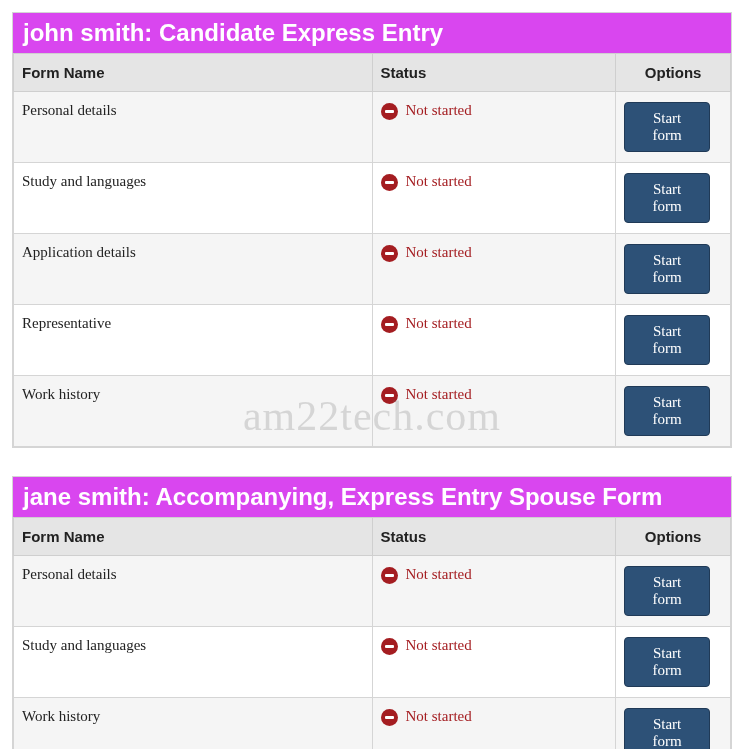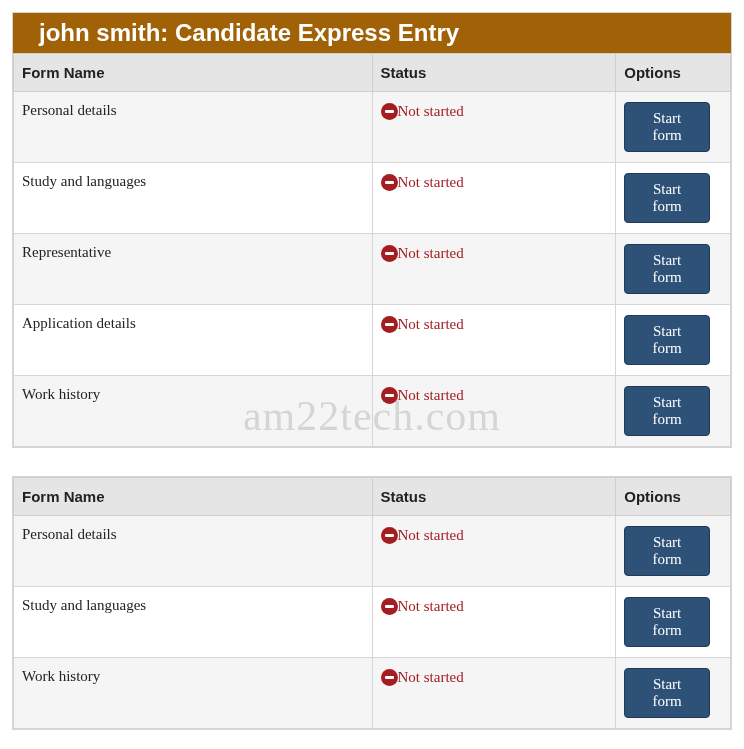--- a/index.html
+++ b/index.html
@@ -10,25 +10,25 @@
     font-size: 15px;
     background: #fff;
     color: #222;
     width: 744px;
   }
   .panel {
     border: 1px solid #d5d5d5;
     margin-bottom: 28px;
   }
   .panel-title {
-    background: #a16207;
+    background: #d946ef;
     color: #fff;
     font-size: 24px;
     font-weight: bold;
-    padding: 6px 26px;
+    padding: 6px 10px;
     font-family: "Helvetica Neue", Helvetica, Arial, sans-serif;
   }
   table {
     width: 100%;
     border-collapse: collapse;
     border-radius: 25px;
   }
   thead th {
     background: #e5e5e5;
     text-align: left;
@@ -41,26 +41,26 @@
     border: 1px solid #d5d5d5;
     padding: 10px 8px;
     vertical-align: top;
     font-size: 15px;
     font-family: Liberation Serif, serif;
   }
   tbody tr:nth-child(odd) td { background: #f5f5f5; }
   tbody tr:nth-child(even) td { background: #ffffff; }
   .col-name { width: 50%; }
   .col-status { width: 34%; margin-left: 40px; }
-  .col-options { width: 16%; text-align: left; }
+  .col-options { width: 16%; text-align: center; }
   td.col-options { text-align: right; padding-right: 20px; }
   .status-wrap {
     display: flex;
-    align-items: center;
-    gap: 0;
+    align-items: flex-start;
+    gap: 8px;
   }
   .status-icon {
     display: inline-flex;
     align-items: center;
     justify-content: center;
     width: 17px;
     height: 17px;
     border-radius: 50%;
     background: #a41d21;
     flex: 0 0 auto;
@@ -135,33 +135,33 @@
             <div class="status-wrap">
               <span class="status-icon">
                   <span class="bar"></span>
                 </span>
               <span class="status-text">Not started</span>
             </div>
           </td>
           <td class="col-options"><button class="btn">Start form</button></td>
         </tr>
         <tr>
+          <td class="col-name">Application details</td>
+          <td class="col-status">
+            <div class="status-wrap">
+              <span class="status-icon">
+                  <span class="bar"></span>
+                </span>
+              <span class="status-text">Not started</span>
+            </div>
+          </td>
+          <td class="col-options"><button class="btn">Start form</button></td>
+        </tr>
+        <tr>
           <td class="col-name">Representative</td>
-          <td class="col-status">
-            <div class="status-wrap">
-              <span class="status-icon">
-                  <span class="bar"></span>
-                </span>
-              <span class="status-text">Not started</span>
-            </div>
-          </td>
-          <td class="col-options"><button class="btn">Start form</button></td>
-        </tr>
-        <tr>
-          <td class="col-name">Application details</td>
           <td class="col-status">
             <div class="status-wrap">
               <span class="status-icon">
                   <span class="bar"></span>
                 </span>
               <span class="status-text">Not started</span>
             </div>
           </td>
           <td class="col-options"><button class="btn">Start form</button></td>
         </tr>
@@ -177,20 +177,21 @@
           </td>
           <td class="col-options"><button class="btn">Start form</button></td>
         </tr>
       </tbody>
     </table>
   </div>
 
   <div class="watermark">am22tech.com</div>
 
   <div class="panel">
+    <div class="panel-title">jane smith: Accompanying, Express Entry Spouse Form</div>
     <table>
       <thead>
         <tr>
           <th class="col-name">Form Name</th>
           <th class="col-status">Status</th>
           <th class="col-options">Options</th>
         </tr>
       </thead>
       <tbody>
         <tr>

